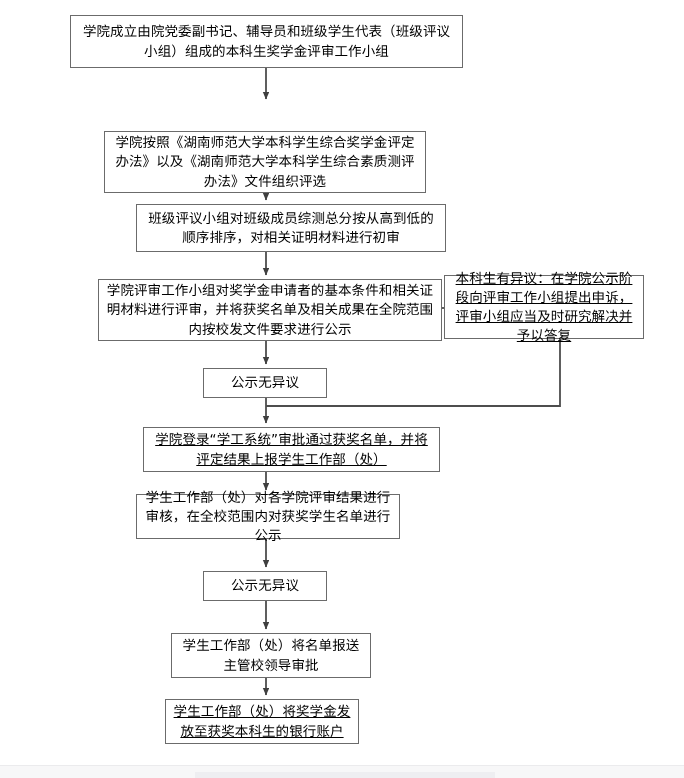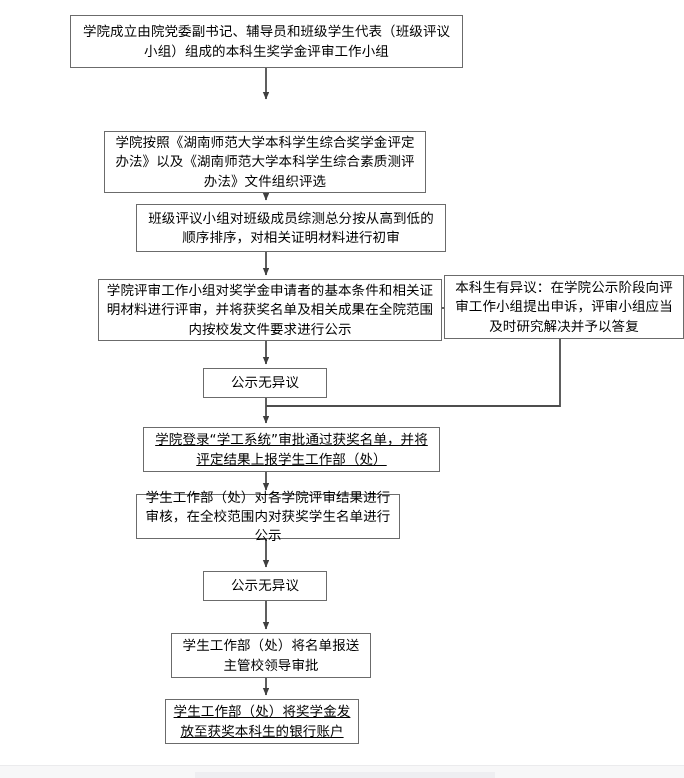--- a/index.html
+++ b/index.html
@@ -53,21 +53,21 @@
     display: block;
     width: 100%;
     white-space: pre-line;
   }
 
   
   #node-committee        { left: 70px;  top: 15px;  width: 393px; height: 53px; }
   #node-policy           { left: 104px; top: 103px; width: 322px; height: 62px; margin-top: 28px; }
   #node-class-review     { left: 110px; top: 204px; width: 310px; height: 48px; margin-left: 26px; }
   #node-college-review   { left: 98px;  top: 279px; width: 344px; height: 62px; }
-  #node-objection        { left: 444px; top: 275px; width: 240px; height: 64px; }
+  #node-objection        { left: 444px; top: 275px; width: 200px; height: 64px; text-decoration: underline; }
   #node-no-objection-1   { left: 203px; top: 368px; width: 124px; height: 30px; }
   #node-system-approve   { left: 143px; top: 427px; width: 297px; height: 45px; text-decoration: underline; }
   #node-dept-review      { left: 136px; top: 494px; width: 264px; height: 45px; }
   #node-no-objection-2   { left: 203px; top: 571px; width: 124px; height: 30px; }
   #node-leader-approve   { left: 171px; top: 633px; width: 200px; height: 45px; }
   #node-disburse         { left: 165px; top: 699px; width: 194px; height: 45px; text-decoration: underline; }
 
   
   #node-no-objection-1 .node-text,
   #node-no-objection-2 .node-text { font-size: 13.5px; }

